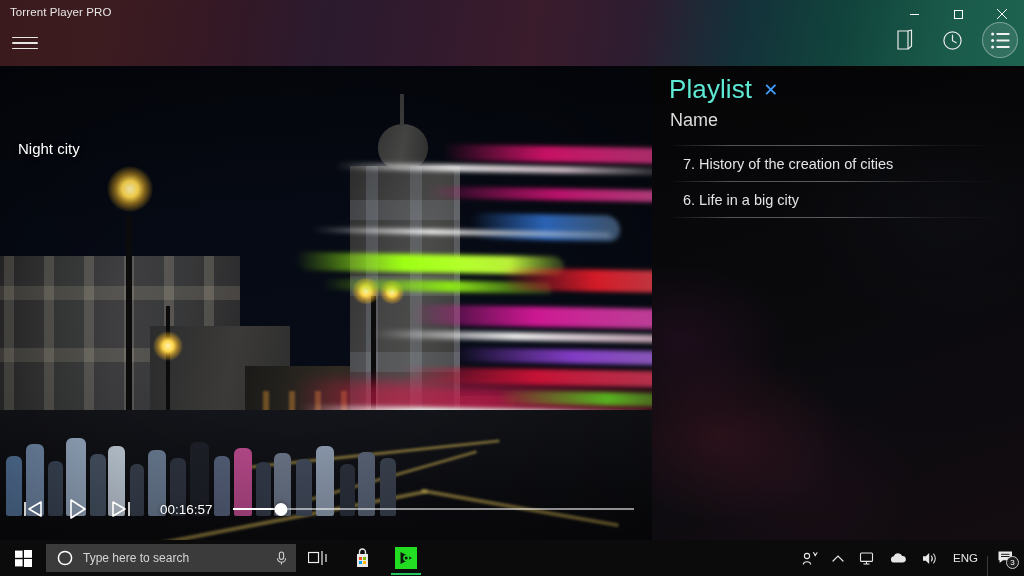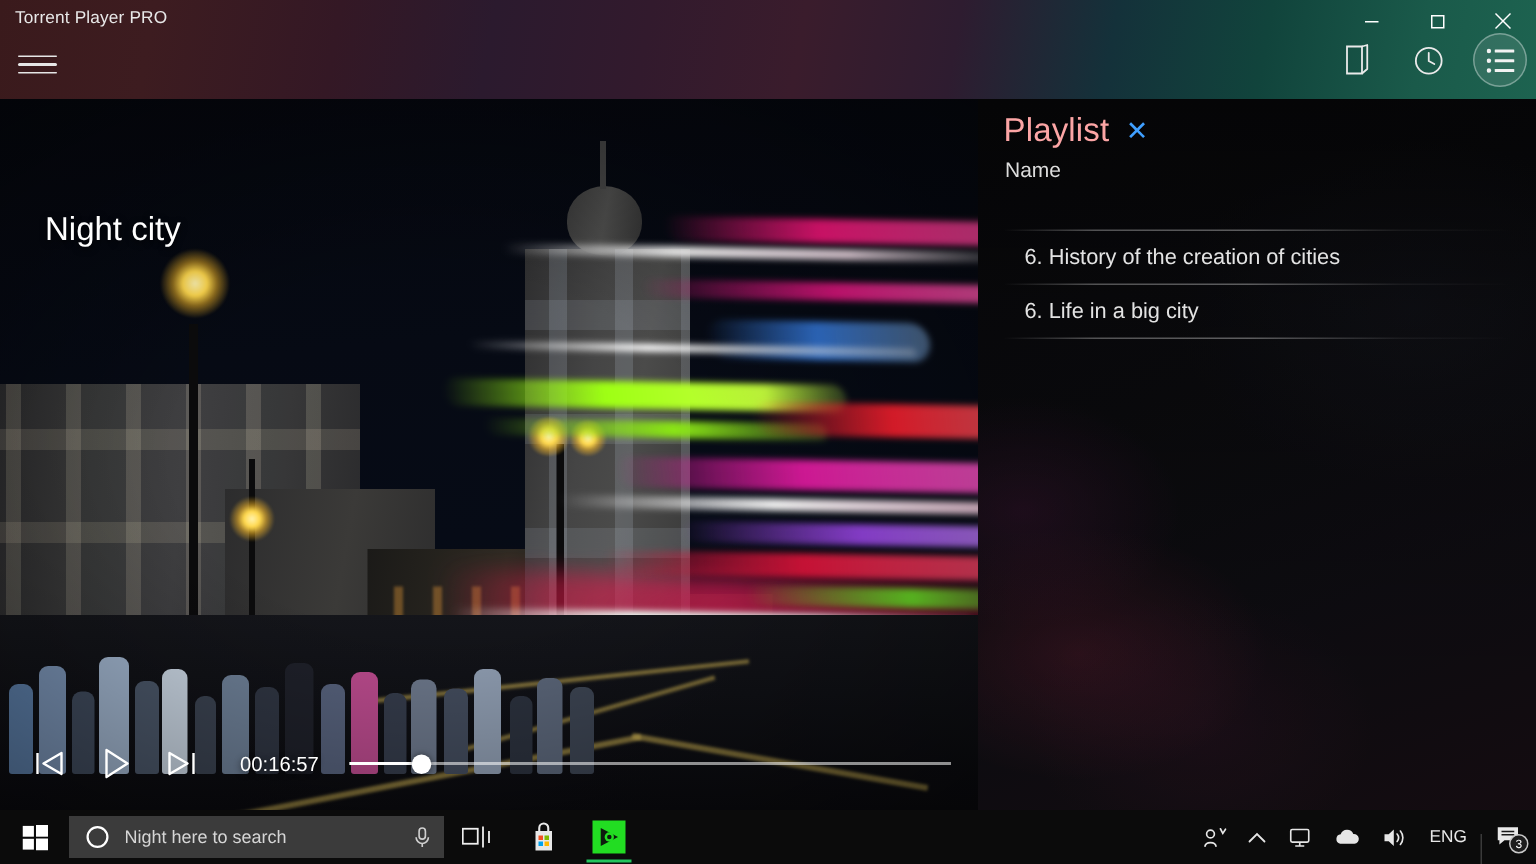--- a/index.html
+++ b/index.html
@@ -98,22 +98,22 @@
     background:linear-gradient(180deg,#14151a 0%,#101116 40%,#0a0a0e 100%); }
   .road-line { position:absolute; background:rgba(225,195,90,.55); filter:blur(1.2px); }
 
   
   .crowd { position:absolute; left:0; top:300px; width:420px; height:150px; }
   .p { position:absolute; bottom:0; border-radius:6px 6px 2px 2px; }
 
   .vignette { position:absolute; inset:0; pointer-events:none;
     background:radial-gradient(ellipse at 45% 50%, rgba(0,0,0,0) 35%, rgba(0,0,0,.45) 100%); }
 
-  .video-title { position:absolute; left:18px; top:74px; font-size:22px; color:#fff;
-    text-shadow:0 1px 5px rgba(0,0,0,.85); z-index:6;margin-left:12px; }
+  .video-title { position:absolute; left:18px; top:74px; font-size:15px; color:#fff;
+    text-shadow:0 1px 5px rgba(0,0,0,.85); z-index:6; }
 
   
   .controls { position:absolute; left:0; bottom:0; width:652px; height:62px;
     display:flex; align-items:center; padding:0 18px; gap:14px; z-index:7; }
   .cbtn { width:30px; height:30px; display:flex; align-items:center; justify-content:center;
     cursor:pointer; }
   .time { color:#fff; font-size:13.5px; margin:0 6px 0 10px; text-shadow:0 1px 4px rgba(0,0,0,.8);
     white-space:nowrap; }
   .slider { position:relative; flex:1; height:20px; display:flex; align-items:center;
     cursor:pointer; }
@@ -131,23 +131,23 @@
       radial-gradient(ellipse 150px 110px at 8% 58%, rgba(120,35,95,.26), rgba(0,0,0,0) 70%),
       radial-gradient(ellipse 160px 120px at 40% 88%, rgba(90,30,60,.20), rgba(0,0,0,0) 72%),
       radial-gradient(ellipse 220px 160px at 78% 30%, rgba(40,45,60,.22), rgba(0,0,0,0) 72%),
       linear-gradient(160deg,#0a0a0d 0%,#0d0d11 40%,#121016 70%,#1a1016 100%);
   }
   .pl-bg::after { content:""; position:absolute; inset:0;
     background:linear-gradient(180deg, rgba(0,0,0,.55) 0%, rgba(0,0,0,.35) 30%, rgba(0,0,0,.25) 100%); }
   .pl-inner { position:relative; z-index:2; padding:8px 16px 0 17px; }
 
   .pl-head { display:flex; align-items:center; gap:11px; margin-bottom:5px; }
-  .pl-title { font-size:22px; color:#fca5a5; font-weight:400; letter-spacing:.1px; }
+  .pl-title { font-size:26px; color:#5eead4; font-weight:400; letter-spacing:.1px; }
   .pl-close { color:#3f9fff; font-size:18px; line-height:1; cursor:pointer; font-weight:300; }
-  .pl-colhead { font-size:14px; color:#dcdcdc; margin:2px 0 22px 1px; }
+  .pl-colhead { font-size:18px; color:#dcdcdc; margin:2px 0 4px 1px; }
 
   .pl-list { position:relative; }
   .pl-item { position:relative; height:35px; display:flex; align-items:center;
     padding-left:14px; font-size:14.5px; color:#e3e3e3; cursor:pointer; }
   .pl-item.sel { background:#0a7cff; color:#fff; height:36px; margin-right:0; width:339px; }
   .pl-div { height:1px; width:339px;
     background:linear-gradient(90deg, rgba(255,255,255,.0) 0%, rgba(255,255,255,.30) 18%,
       rgba(255,255,255,.34) 48%, rgba(255,255,255,.06) 78%, rgba(255,255,255,0) 100%); }
   .pl-spacer { height:10px; }
 
@@ -344,42 +344,42 @@
     <div class="pl-inner">
       <div class="pl-head">
         <div class="pl-title">Playlist</div>
         <div class="pl-close">✕</div>
       </div>
       <div class="pl-colhead">Name</div>
 
       <div class="pl-list">
         <div class="pl-spacer"></div>
         <div class="pl-div"></div>
-        <div class="pl-item">6. History of the creation of cities</div>
+        <div class="pl-item">7. History of the creation of cities</div>
         <div class="pl-div"></div>
         <div class="pl-item">6. Life in a big city</div>
         <div class="pl-div"></div>
       </div>
     </div>
   </div>
 
   <div class="taskbar">
     <div class="start">
       <svg width="17" height="17" viewBox="0 0 17 17">
         <rect x="0" y="0.6" width="7.6" height="7.2" fill="#fff"></rect>
         <rect x="9" y="0" width="8" height="7.8" fill="#fff"></rect>
         <rect x="0" y="9.2" width="7.6" height="7.2" fill="#fff"></rect>
         <rect x="9" y="9" width="8" height="8" fill="#fff"></rect>
       </svg>
     </div>
     <div class="search">
       <svg width="16" height="16" viewBox="0 0 16 16">
         <circle cx="8" cy="8" r="6.6" fill="none" stroke="#fff" stroke-width="1.5"></circle>
       </svg>
-      <div class="search-txt">Night here to search</div>
+      <div class="search-txt">Type here to search</div>
       <svg width="13" height="15" viewBox="0 0 13 15">
         <rect x="4.4" y="1" width="4.2" height="7.4" rx="2.1" fill="none" stroke="#cfcfcf" stroke-width="1.1"></rect>
         <path d="M2.4 7.2 A4.1 4.1 0 0 0 10.6 7.2" fill="none" stroke="#cfcfcf" stroke-width="1.1"></path>
         <line x1="6.5" y1="11.3" x2="6.5" y2="13.6" stroke="#cfcfcf" stroke-width="1.1"></line>
       </svg>
     </div>
     <div class="tb-icon">
       <svg width="20" height="16" viewBox="0 0 20 16">
         <rect x="0.5" y="2.5" width="10" height="10" fill="none" stroke="#eee" stroke-width="1.2"></rect>
         <line x1="14" y1="1" x2="14" y2="15" stroke="#eee" stroke-width="1.2"></line>

